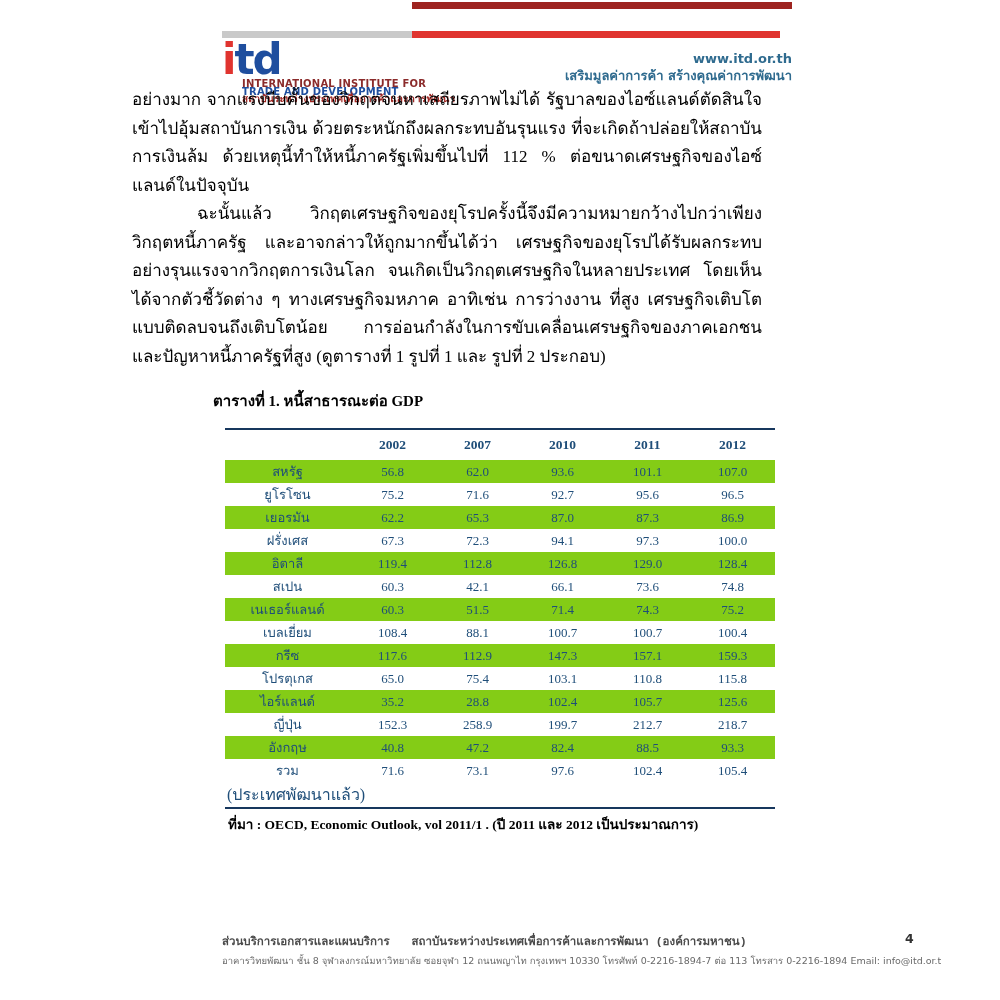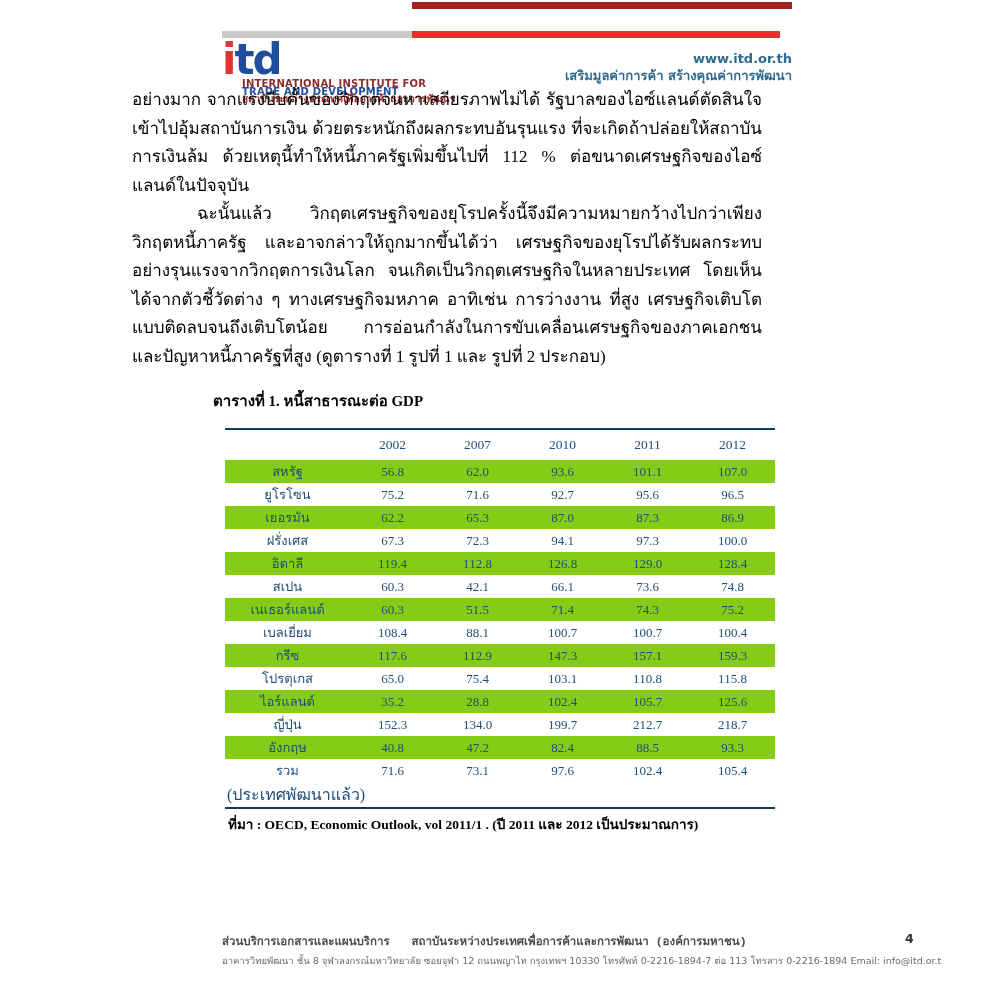--- a/index.html
+++ b/index.html
@@ -38,21 +38,21 @@
   #paragraph-2{margin-top:16px;text-indent:65px;}
 
   
   #table-title{left:213px;top:389px;font-size:15px;font-weight:bold;color:#000;}
   #debt-table-wrap{left:225px;top:428px;width:550px;}
   table.debt{border-collapse:collapse;width:550px;
     border-top:2.5px solid #17375D;border-bottom:2.5px solid #17375D;
     color:#1F4E79;}
   table.debt col.c-label{width:125px;}
   table.debt col.c-year{width:85px;}
-  table.debt thead th{font-weight:normal;font-size:13.5px;height:30px;
+  table.debt thead th{font-weight:bold;font-size:13.5px;height:30px;
     text-align:center;padding:0;margin-top:36px;}
   table.debt tbody td{font-size:13px;height:23px;text-align:center;padding:0;}
   table.debt tr.shaded{background:#84cc16;}
   table.debt tr.note-row td{text-align:left;font-size:16px;height:24px;padding-left:2px;}
 
   #table-source{left:228px;top:813px;font-size:13.5px;font-weight:bold;color:#000;}
 
   
   #footer-line1{left:222px;top:932px;width:660px;
     font-family:Liberation Mono, monospace;font-size:11.5px;font-weight:bold;
@@ -195,21 +195,21 @@
           <td>ไอร์แลนด์</td>
           <td>35.2</td>
           <td>28.8</td>
           <td>102.4</td>
           <td>105.7</td>
           <td>125.6</td>
         </tr>
         <tr>
           <td>ญี่ปุ่น</td>
           <td>152.3</td>
-          <td>134.0</td>
+          <td>258.9</td>
           <td>199.7</td>
           <td>212.7</td>
           <td>218.7</td>
         </tr>
         <tr class="shaded">
           <td>อังกฤษ</td>
           <td>40.8</td>
           <td>47.2</td>
           <td>82.4</td>
           <td>88.5</td>

